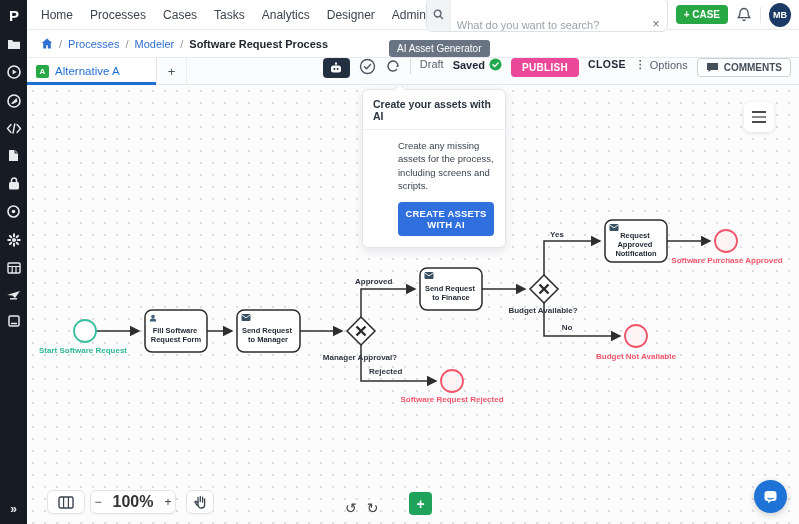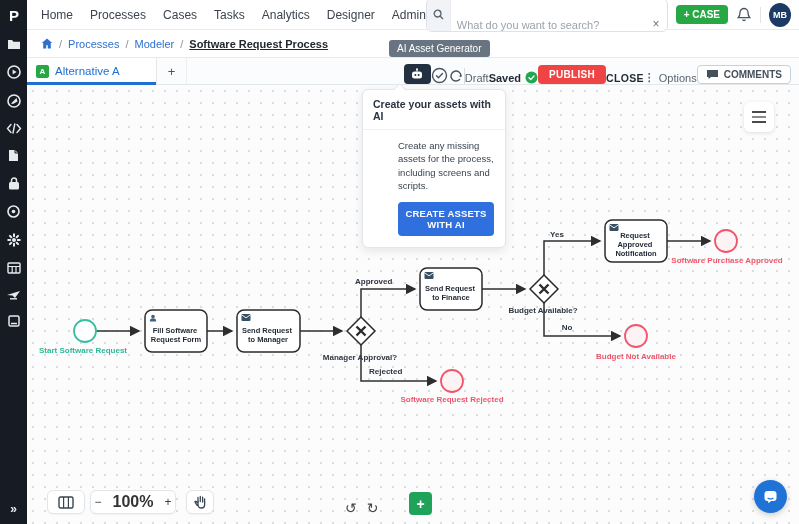--- a/index.html
+++ b/index.html
@@ -27,36 +27,36 @@
   .searchbox .clear { color:#6b7480; font-size:12px; padding:0 7px; cursor:pointer; }
   .case-btn { margin-left:8px; background:#28a745; color:#fff; font-size:10px; font-weight:700; border:none; border-radius:4px; padding:4px 8px; cursor:pointer; white-space:nowrap; }
   .bell { margin-left:9px; cursor:pointer; display:flex; }
   .nav-divider { width:1px; height:16px; background:#e1e5e9; margin:0 8px 0 9px; }
   .avatar { width:24px; height:24px; border-radius:50%; background:#1b3a66; color:#fff; font-size:9px; font-weight:700; display:flex; align-items:center; justify-content:center; cursor:pointer; }
 
   
   .breadcrumb { height:28px; background:#fff; border-bottom:1px solid #e8eaed; display:flex; align-items:center; padding-left:14px; gap:6px; font-size:11px; }
   .breadcrumb .sep { color:#8a939e; }
   .breadcrumb a { color:#2f6fd0; text-decoration:none; cursor:pointer; }
-  .breadcrumb .current { color:#23272e; font-weight:700;text-decoration:underline; }
+  .breadcrumb .current { color:#23272e; font-weight:700; }
 
   
   .tabbar { position:relative; height:27px; background:#fbfcfd; border-bottom:1px solid #e4e7ea; display:flex; align-items:stretch; }
   .tab-active { width:130px; background:#fff; border-right:1px solid #e4e7ea; display:flex; align-items:center; gap:6px; padding-left:9px; position:relative; cursor:pointer; }
   .tab-active::after { content:""; position:absolute; left:0; right:0; bottom:-1px; height:3px; background:#1f6fd3; }
   .tab-badge { width:13px; height:13px; background:#28a745; color:#fff; border-radius:2px; font-size:8px; font-weight:700; display:flex; align-items:center; justify-content:center; }
   .tab-label { color:#1f6fd3; font-size:11.5px; }
   .tab-plus { width:30px; display:flex; align-items:center; justify-content:center; color:#4a545e; font-size:13px; border-right:1px solid #eceff2; cursor:pointer; }
-  .tb-right { margin-left:auto; display:flex; align-items:flex-end; padding-right:8px; }
+  .tb-right { margin-left:auto; display:flex; align-items:flex-start; gap:9px; padding-right:8px; }
   .ai-btn { width:27px; height:20px; background:#223042; border-radius:4px; display:flex; align-items:center; justify-content:center; cursor:pointer; }
   .icon-btn { display:flex; align-items:center; justify-content:center; cursor:pointer; }
   .tb-divider { width:1px; height:16px; background:#d8dde2; }
   .draft { font-size:11px; color:#5a646e; }
   .saved { font-size:11px; color:#1f2733; font-weight:700; display:flex; align-items:center; gap:4px; }
-  .publish-btn { background:#ef4444; color:#fff; border:none; border-radius:4px; font-size:10px; font-weight:700; padding:4px 11px; letter-spacing:.3px; cursor:pointer; }
+  .publish-btn { background:#ec4899; color:#fff; border:none; border-radius:4px; font-size:10px; font-weight:700; padding:4px 11px; letter-spacing:.3px; cursor:pointer; }
   .close-btn { background:none; border:none; color:#1f2733; font-size:10.5px; font-weight:700; cursor:pointer; letter-spacing:.3px; }
   .options { display:flex; align-items:center; gap:4px; color:#5a6470; font-size:11px; cursor:pointer; }
   .comments-btn { display:flex; align-items:center; gap:5px; border:1px solid #c9d1d8; border-radius:4px; background:#fff; padding:3px 8px; color:#44505c; font-size:10px; font-weight:700; cursor:pointer; }
 
   
   .canvas { position:absolute; left:0; top:85px; width:772px; height:439px; background-color:#fcfcfd;
             background-image:radial-gradient(#d9dde2 1px, transparent 1.2px); background-size:12px 12px; }
   .diagram { position:absolute; left:0; top:0; }
 
   .hamburger { position:absolute; right:25px; top:17px; width:30px; height:30px; background:#fff; border-radius:6px; box-shadow:0 1px 4px rgba(0,0,0,.12); display:flex; flex-direction:column; align-items:center; justify-content:center; gap:3px; cursor:pointer; }

